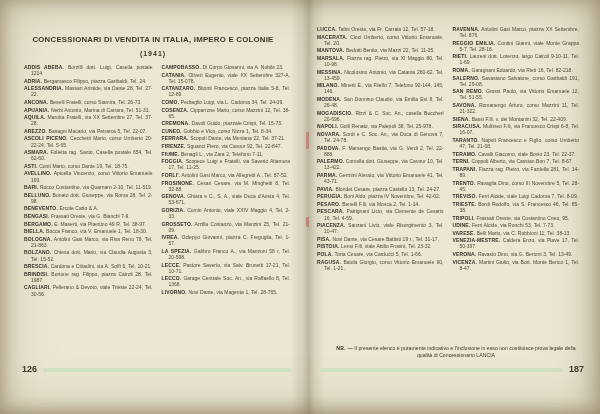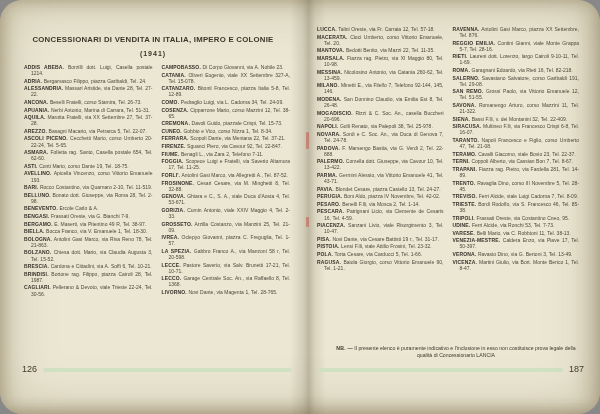--- a/index.html
+++ b/index.html
@@ -1,21 +1,20 @@
 <!DOCTYPE html>
 <html><head>
 <meta charset="utf-8">
 <style>
   html,body { margin:0; padding:0; background:#888; }
   .book {
     position:relative; width:600px; height:414px; margin:0 auto;
     background:#ece7d3;
     font-family:"Liberation Sans", sans-serif;
     overflow:hidden;
-    border-radius:22px;
   }
   .book::after {
     content:""; position:absolute; inset:0; pointer-events:none;
     box-shadow: inset 0 0 55px rgba(110,95,60,.30),
                 inset -10px 0 20px rgba(110,95,60,.28),
                 inset 8px 0 16px rgba(110,95,60,.22),
                 inset 0 -6px 12px rgba(110,95,60,.18);
   }
   .gutter {
     position:absolute; left:290px; top:0; width:36px; height:414px; pointer-events:none;
@@ -55,21 +54,21 @@
 
   .note {
     position:absolute; top:345px; left:28px; right:16px;
     font-size:5.2px; line-height:7px; color:#3d392d; text-align:center;
   }
   .note b { letter-spacing:.2px; }
 
   .footer { position:absolute; top:365px; display:flex; align-items:center; gap:6px; }
   .left  .footer { left:22px; right:8px; }
   .right .footer { left:18px; right:16px; }
-  .pagenum { font-size:9px; font-weight:normal; color:#3b382a; line-height:9px; }
+  .pagenum { font-size:9px; font-weight:bold; color:#3b382a; line-height:9px; }
   .greenbar { flex:1; height:4px; background:#cfe3c2; border-radius:2px; opacity:.85; }
 </style>
 </head>
 <body>
 
 <div class="book">
   <div class="gutter"></div>
   <div class="ribbon r1"></div>
   <div class="ribbon r2"></div>
 

